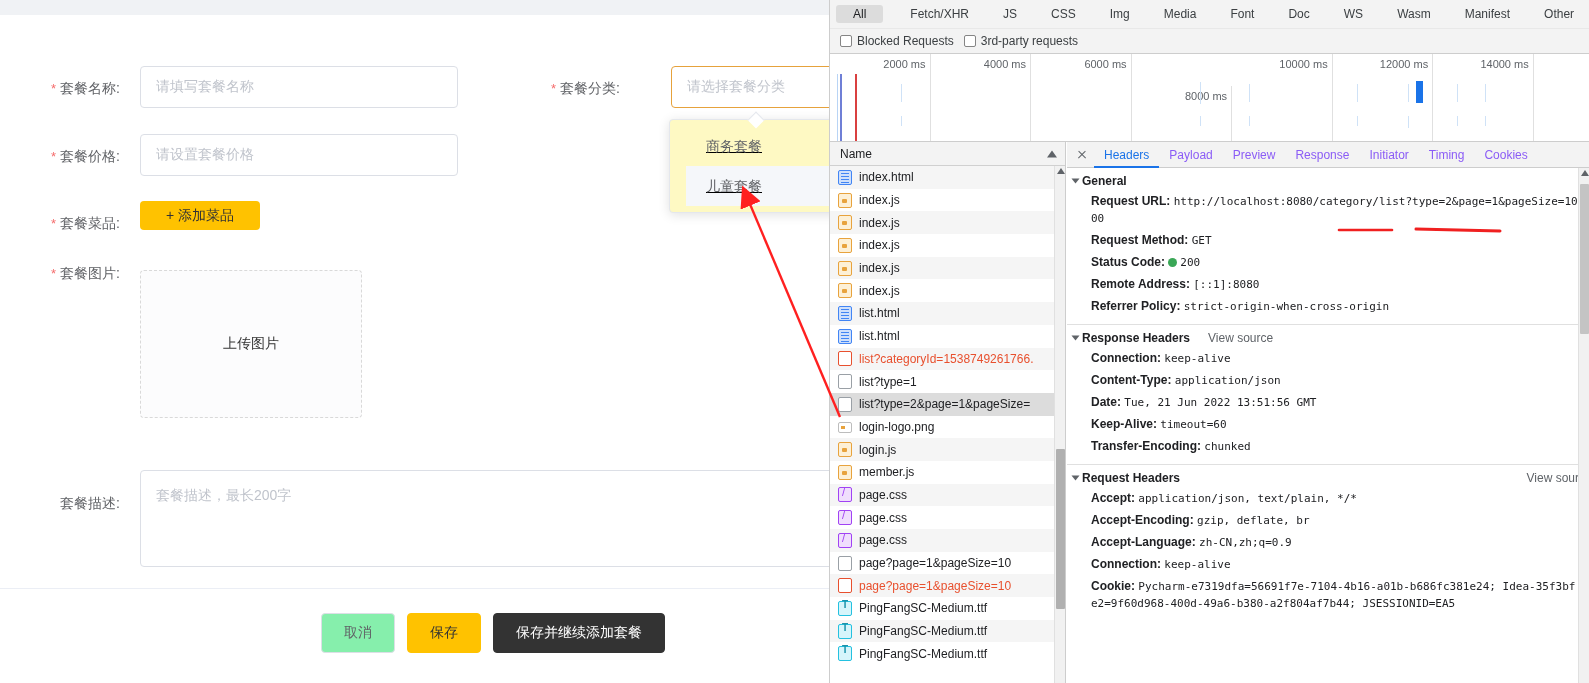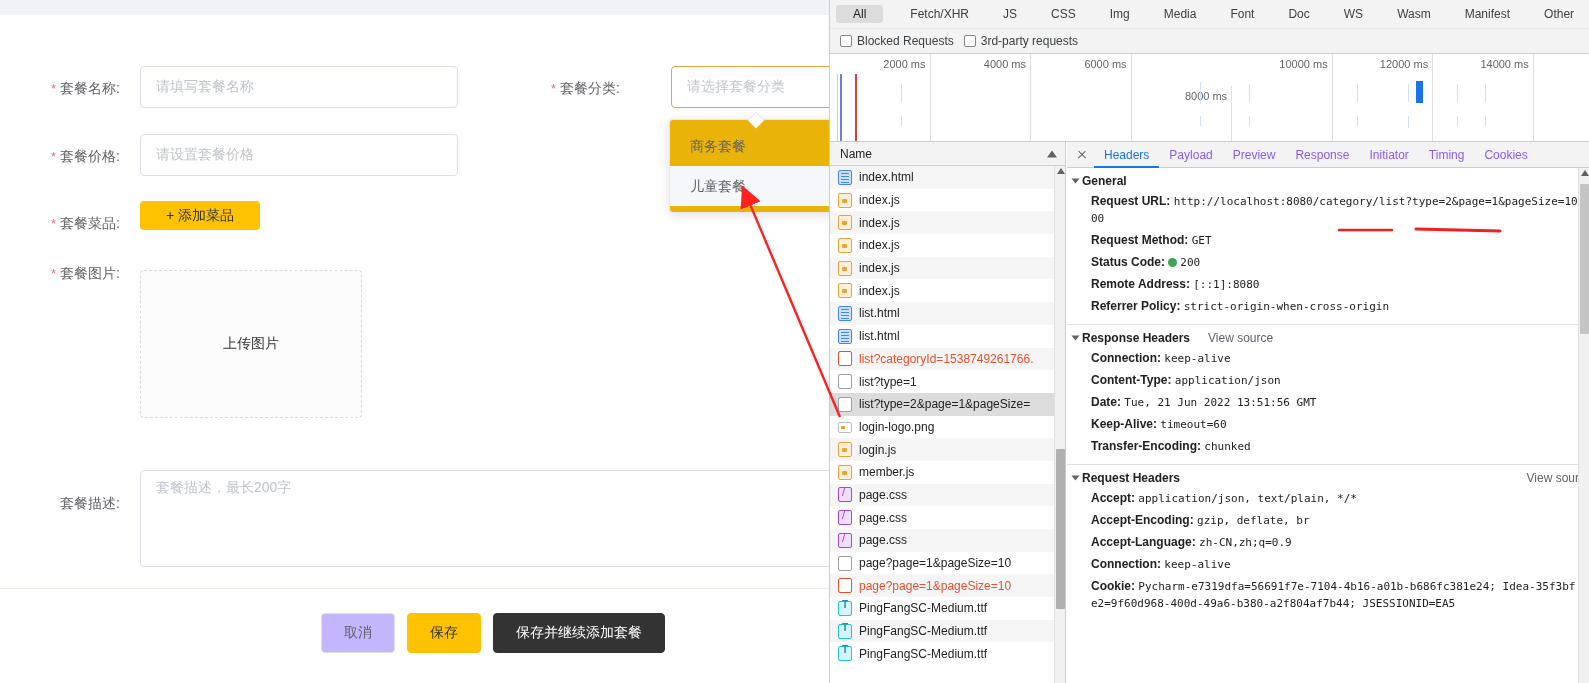--- a/index.html
+++ b/index.html
@@ -73,52 +73,53 @@
     font-size: 14px; color: #333;
     cursor: pointer;
   }
 
   
   .textarea-box {
     position: absolute;
     border: 1px solid #dcdfe6;
     border-radius: 4px;
     background: #fff;
-    padding: 8px 15px;
+    padding: 16px 15px;
     font-size: 14px;
     color: #c0c4cc;
   }
 
   .footer-divider {
     position: absolute;
     left: 0; width: 829px;
     border-top: 1px solid #ebeef5;
   }
   .footer-btns { position: absolute; display: flex; gap: 12px; }
   .btn {
     border-radius: 4px;
     font-size: 14px;
     display: inline-flex; align-items: center; justify-content: center;
     cursor: pointer;
     font-family: "Liberation Sans", sans-serif;
     height: 40px;
   }
-  .btn-cancel { background: #c4b5fd; border: 1px solid #dcdfe6; color: #606266; padding: 0 22px; }
+  .btn-cancel { background: #86efac; border: 1px solid #dcdfe6; color: #606266; padding: 0 22px; }
   .btn-save { background: #ffc200; border: 1px solid #ffc200; color: #333; padding: 0 22px; }
   .btn-save-cont { background: #333333; border: 1px solid #333333; color: #fff; padding: 0 22px; }
 
   
   .select-popper {
     position: absolute;
-    background: #eab308;
+    background: #fef9c3;
     border: 1px solid #e4e7ed;
     border-radius: 4px;
     box-shadow: 0 2px 12px rgba(0,0,0,.12);
-    padding: 6px 0;
+    padding: 6px 16px;
     z-index: 40;
+    text-decoration: underline;
   }
   .select-popper .arrow {
     position: absolute;
     top: -6px; left: 80px;
     width: 12px; height: 12px;
     background: #fff;
     border-left: 1px solid #e4e7ed;
     border-top: 1px solid #e4e7ed;
     transform: rotate(45deg);
   }

